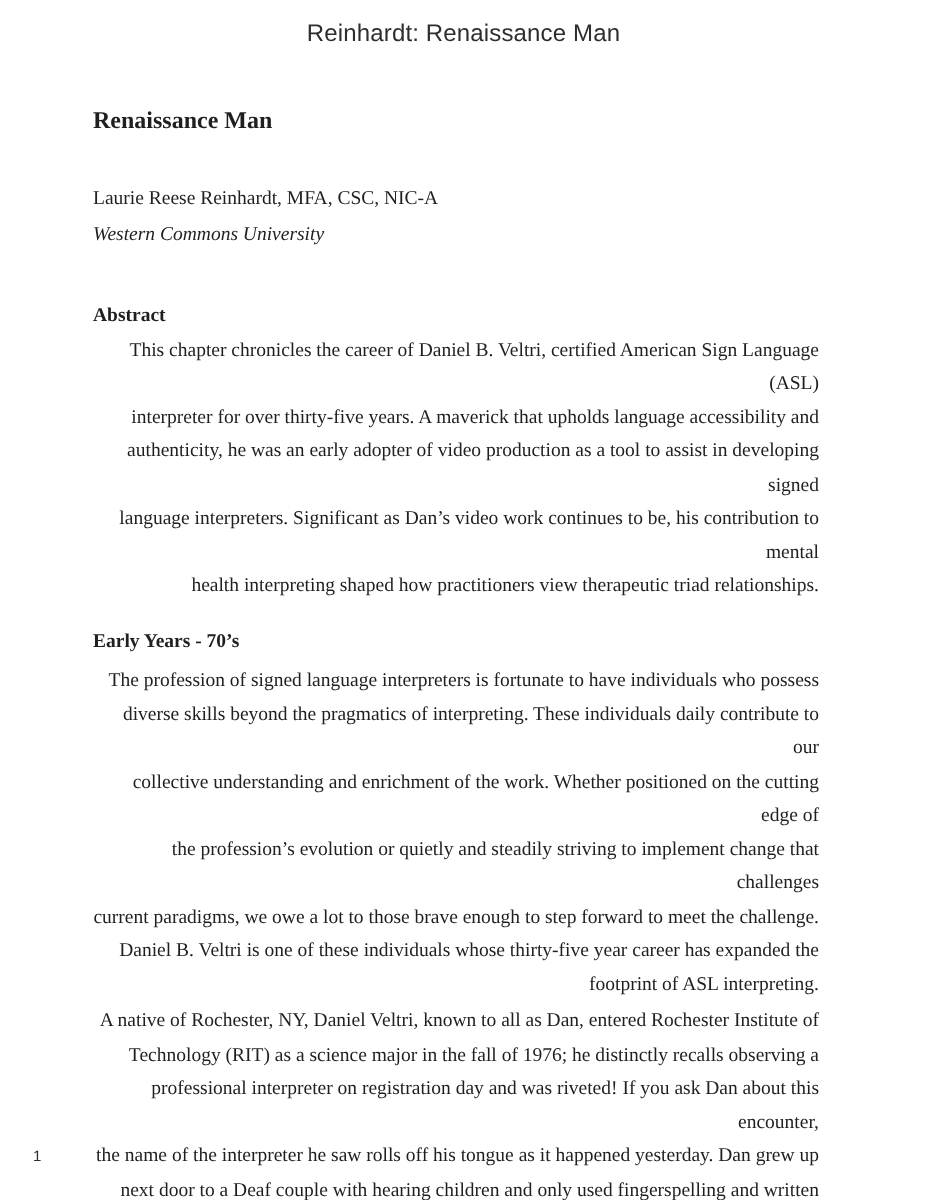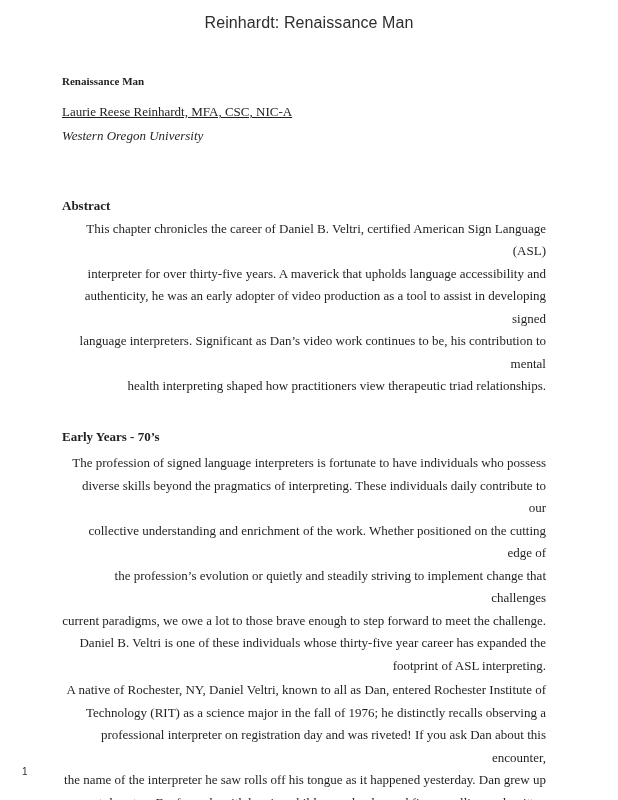--- a/index.html
+++ b/index.html
@@ -18,27 +18,27 @@
     font-size: 16px; color: #2e2e2e;
     letter-spacing: 0.1px;
   }
   .content {
     position: absolute; top: 0; left: 62px; right: 72px;
     font-size: 13px; line-height: 22.5px;
     text-align: left;
   }
   .article-title {
     margin-top: 70px;
-    font-size: 11px; font-weight: bold; line-height: 22px;
+    font-size: 16px; font-weight: bold; line-height: 22px;
   }
-  .author-line   { margin-top: 9px; text-decoration: underline; }
+  .author-line   { margin-top: 29px; }
   .affiliation-line { margin-top: 1px; font-style: italic; }
   .section-heading { font-weight: bold; }
-  .abstract-heading { margin-top: 48px; }
-  .early-years-heading { margin-top: 28px; }
+  .abstract-heading { margin-top: 32px; }
+  .early-years-heading { margin-top: 14px; }
   .body-para { margin: 0; white-space: pre-line; text-align: right; }
   .para-1 { margin-top: 4px; }
   .para-2 { margin-top: 2px; }
   .page-footer {
     position: absolute; top: 766px; left: 22px; right: 22px;
     font-family: "Liberation Sans", sans-serif;
     font-size: 10px; color: #2e2e2e;
     display: flex; justify-content: space-between; align-items: baseline;
   }
 </style>
@@ -46,21 +46,21 @@
 <body>
 
 <div class="running-head">Reinhardt: Renaissance Man</div>
 
 <div class="content">
 
   <div class="article-title">Renaissance Man</div>
 
   <div class="author-line">Laurie Reese Reinhardt, MFA, CSC, NIC-A</div>
 
-  <div class="affiliation-line">Western Oregon University</div>
+  <div class="affiliation-line">Western Commons University</div>
 
   <div class="section-heading abstract-heading">Abstract</div>
 
   <p class="body-para abstract-para">This chapter chronicles the career of Daniel B. Veltri, certified American Sign Language (ASL)
 interpreter for over thirty-five years. A maverick that upholds language accessibility and
 authenticity, he was an early adopter of video production as a tool to assist in developing signed
 language interpreters. Significant as Dan’s video work continues to be, his contribution to mental
 health interpreting shaped how practitioners view therapeutic triad relationships.</p>
 
   <div class="section-heading early-years-heading">Early Years - 70’s</div>

